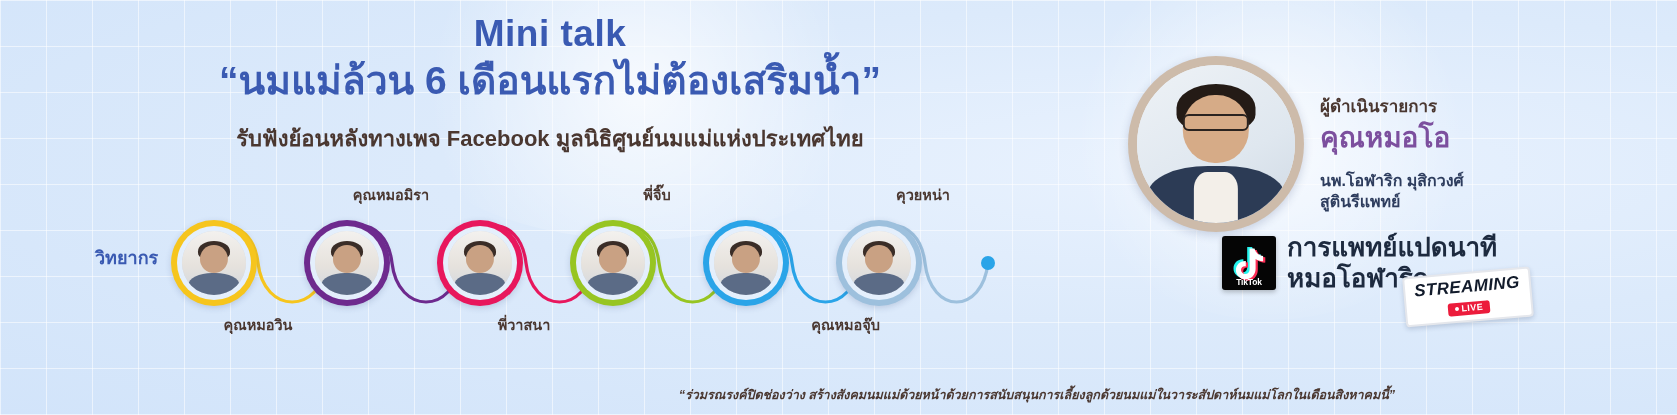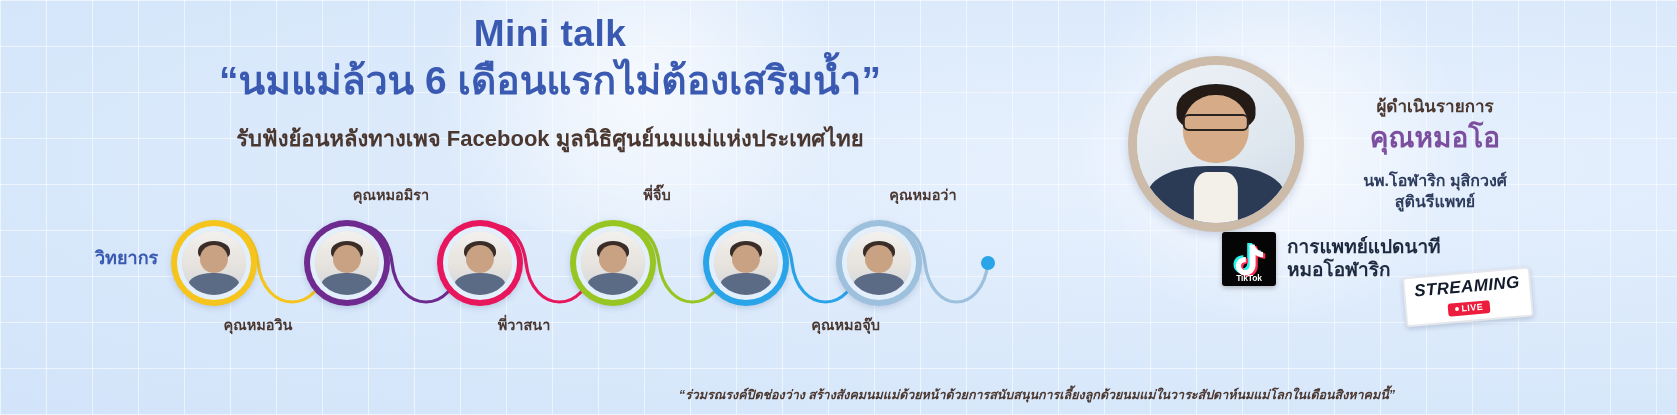--- a/index.html
+++ b/index.html
@@ -94,31 +94,31 @@
   .host-ring .inner{
     position:absolute; inset:9px; border-radius:50%; overflow:hidden; background:#e9eef4;
   }
   .host-ring .bg{ position:absolute; inset:0; background:linear-gradient(150deg,#eef2f6 0%,#dfe7ef 60%,#cfd9e4 100%); }
   .host-ring .hhair{ position:absolute; left:50%; top:12%; transform:translateX(-50%); width:50%; height:30%; border-radius:50% 50% 35% 35%; background:#241b16; }
   .host-ring .hface{ position:absolute; left:50%; top:19%; transform:translateX(-50%); width:42%; height:43%; border-radius:48%; background:#d6ab87; }
   .host-ring .hglass{ position:absolute; left:50%; top:31%; transform:translateX(-50%); width:42%; height:11%; border-radius:6px; border:2.4px solid #2a2320; }
   .host-ring .hsuit{ position:absolute; left:50%; bottom:-4%; transform:translateX(-50%); width:86%; height:40%; border-radius:44% 44% 0 0; background:#2c3b55; }
   .host-ring .hshirt{ position:absolute; left:50%; bottom:-4%; transform:translateX(-50%); width:28%; height:36%; background:#f3efe9; border-radius:30% 30% 0 0; }
 
-  .host-text{ position:absolute; left:192px; top:36px; width:230px; text-align:center; }
+  .host-text{ position:absolute; left:192px; top:36px; width:230px; }
   .host-role{ font-size:17px; font-weight:bold; color:#4a3730; }
   .host-name{ font-size:28px; font-weight:bold; color:#7c4f9e; margin-top:4px; line-height:1.1; }
   .host-full{ font-size:16px; font-weight:bold; color:#2e3d5e; margin-top:16px; line-height:1.35; }
   .host-spec{ font-size:16px; font-weight:bold; color:#2e3d5e; line-height:1.35; }
 
   
   #tiktok{ position:absolute; left:1222px; top:232px; display:flex; align-items:center; gap:11px; }
   .tt-icon{ width:54px; height:54px; border-radius:3px; background:#050505; position:relative; box-shadow:0 2px 5px rgba(0,0,0,.25); }
   .tt-word{ position:absolute; bottom:3px; left:0; width:100%; text-align:center; color:#fff; font-size:8.5px; font-weight:bold; letter-spacing:-.2px; }
-  .tt-text{ font-size:19px; font-weight:bold; color:#1d2a3f; line-height:1.2; white-space:nowrap; }
+  .tt-text{ font-size:26px; font-weight:bold; color:#1d2a3f; line-height:1.2; white-space:nowrap; }
 
   #streaming{ position:absolute; left:1404px; top:272px; transform:rotate(-5deg); }
   .stream-box{
     background:#fff; border:2px solid #e5e7ec; border-radius:4px;
     padding:3px 9px 5px; box-shadow:0 2px 5px rgba(30,50,90,.2);
     text-align:center;
   }
   .stream-word{ font-size:17px; font-weight:bold; font-style:italic; color:#121b2b; letter-spacing:.4px; }
   .stream-live{
     display:inline-block; margin-top:2px; background:#ec1c3c; color:#fff;
@@ -219,21 +219,21 @@
         <div class="spk-label lbl-bot" style="left: 700px; width: 180px; text-align: right;">คุณหมอจุ๊บ</div>
         <div class="spk" style="left: 836px; background: rgb(157, 192, 221);">
           <div class="ringgap"></div>
           <div class="face">
             <div class="ph"></div>
             <div class="hair"></div>
             <div class="head"></div>
             <div class="body"></div>
           </div>
         </div>
-        <div class="spk-label lbl-top" style="left: 833px; width: 180px;">คุณหมอว่า</div>
+        <div class="spk-label lbl-top" style="left: 833px; width: 180px;">คุวยหน่า</div>
       </div>
   </div>
 
   <div id="host">
     <div class="host-ring">
       <div class="inner">
         <div class="bg"></div>
         <div class="hhair"></div>
         <div class="hface"></div>
         <div class="hglass"></div>

